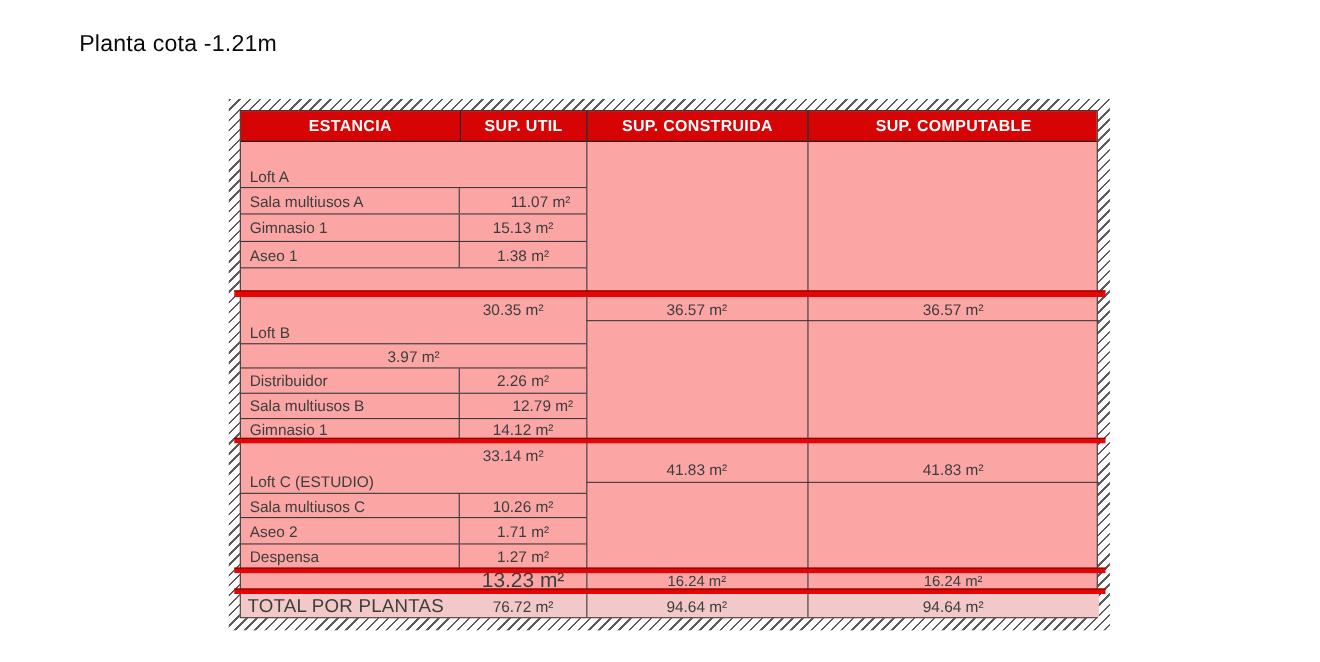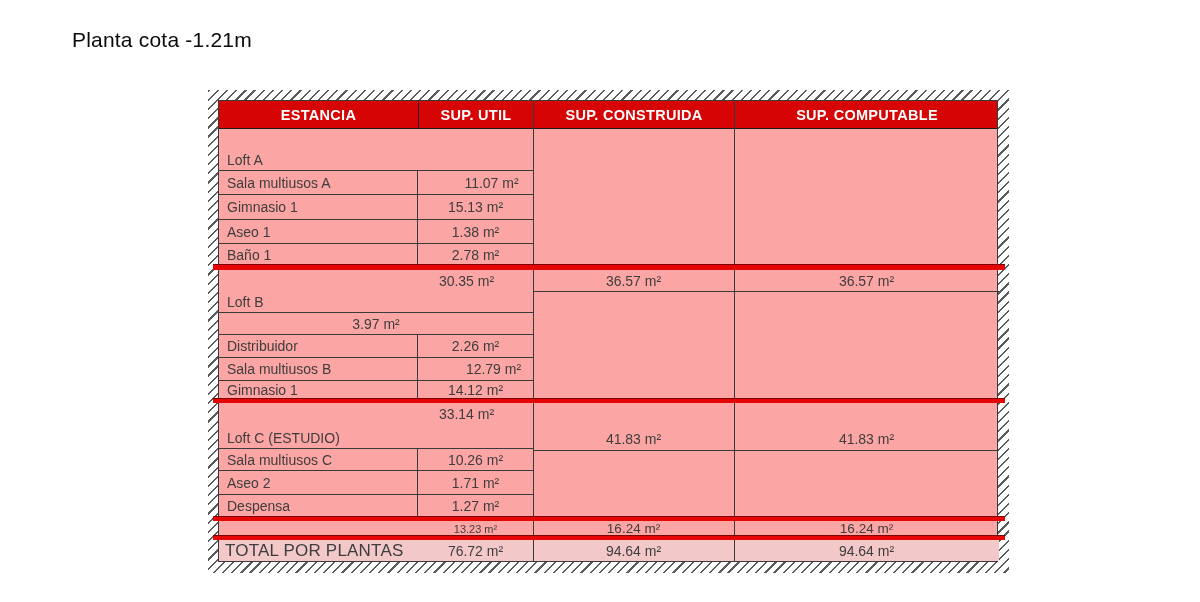--- a/index.html
+++ b/index.html
@@ -57,21 +57,21 @@
   }
   
   .rsub {
     position:absolute; left:314px; width:466px; border-bottom:1px solid #3a3a3a;
     display:flex; z-index:2;text-align:right;
   }
   .rsub .c3 { flex:0 0 201px; display:flex; align-items:center; justify-content:center; color:#3d3d3d; font-size:14px; }
   .rsub .c4 { flex:1 1 auto; display:flex; align-items:center; justify-content:center; color:#3d3d3d; font-size:14px; }
   
   .strip { position:absolute; left:0; width:780px; z-index:2; }
-  .strip .p2 { position:absolute; left:199px; width:115px; top:0; bottom:0; display:flex; align-items:center; justify-content:center; color:#3d3d3d; font-size:11px; }
+  .strip .p2 { position:absolute; left:199px; width:115px; top:0; bottom:0; display:flex; align-items:center; justify-content:center; color:#3d3d3d; font-size:19px; }
   .strip .p3 { position:absolute; left:314px; width:201px; top:0; bottom:0; display:flex; align-items:center; justify-content:center; color:#3d3d3d; font-size:13.5px; }
   .strip .p4 { position:absolute; left:515px; width:265px; top:0; bottom:0; display:flex; align-items:center; justify-content:center; color:#3d3d3d; font-size:13.5px; }
   .strip .p1 { position:absolute; left:6px; top:0; bottom:0; display:flex; align-items:center; color:#3d3d3d; font-size:17px; letter-spacing:.2px; }
   .totalband { position:absolute; left:0; width:780px; background:#f3c8c8; z-index:1; }
   
   .vl { position:absolute; top:0; bottom:0; width:1px; background:#3a3a3a; z-index:3; }
   
   .red { position:absolute; left:-6px; width:792px; background:#e60505; border-top:1px solid #7d0404; z-index:5; }
 </style>
 </head>
@@ -103,24 +103,20 @@
       <div class="rv">11.07 m²</div>
     </div>
     <div class="row" style="top:94px;height:25px;">
       <div class="rn">Gimnasio 1</div>
       <div class="rv">15.13 m²</div>
     </div>
     <div class="row" style="top:119px;height:24px;">
       <div class="rn">Aseo 1</div>
       <div class="rv">1.38 m²</div>
     </div>
-    <div class="row" style="top:143px;height:22px;border-bottom:none;">
-      <div class="rn">Baño 1</div>
-      <div class="rv">2.78 m²</div>
-    </div>
 
     <div class="seccell" style="top:169px;height:43px;">
       <div class="sv">30.35 m²</div>
       <div class="slabel">Loft B</div>
     </div>
 
     <div class="rsub" style="top:169px;height:22px;">
       <div class="c3">36.57 m²</div>
       <div class="c4">36.57 m²</div>
     </div>
@@ -139,21 +135,21 @@
     <div class="row" style="top:280px;height:18px;border-bottom:none;">
       <div class="rn">Gimnasio 1</div>
       <div class="rv">14.12 m²</div>
     </div>
 
     <div class="seccell" style="top:302px;height:46px;">
       <div class="sv">33.14 m²</div>
       <div class="slabel">Loft C (ESTUDIO)</div>
     </div>
 
-    <div class="rsub" style="top:302px;height:24px;margin-top:24px;">
+    <div class="rsub" style="top:290px;height:24px;margin-top:24px;">
       <div class="c3">41.83 m²</div>
       <div class="c4">41.83 m²</div>
     </div>
 
     <div class="row" style="top:348px;height:22px;">
       <div class="rn">Sala multiusos C</div>
       <div class="rv">10.26 m²</div>
     </div>
     <div class="row" style="top:370px;height:24px;">
       <div class="rn">Aseo 2</div>

